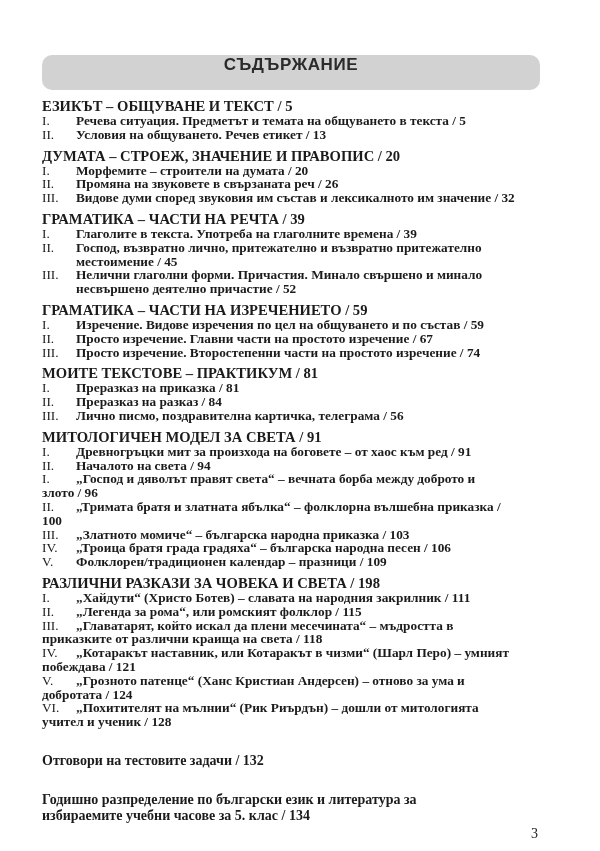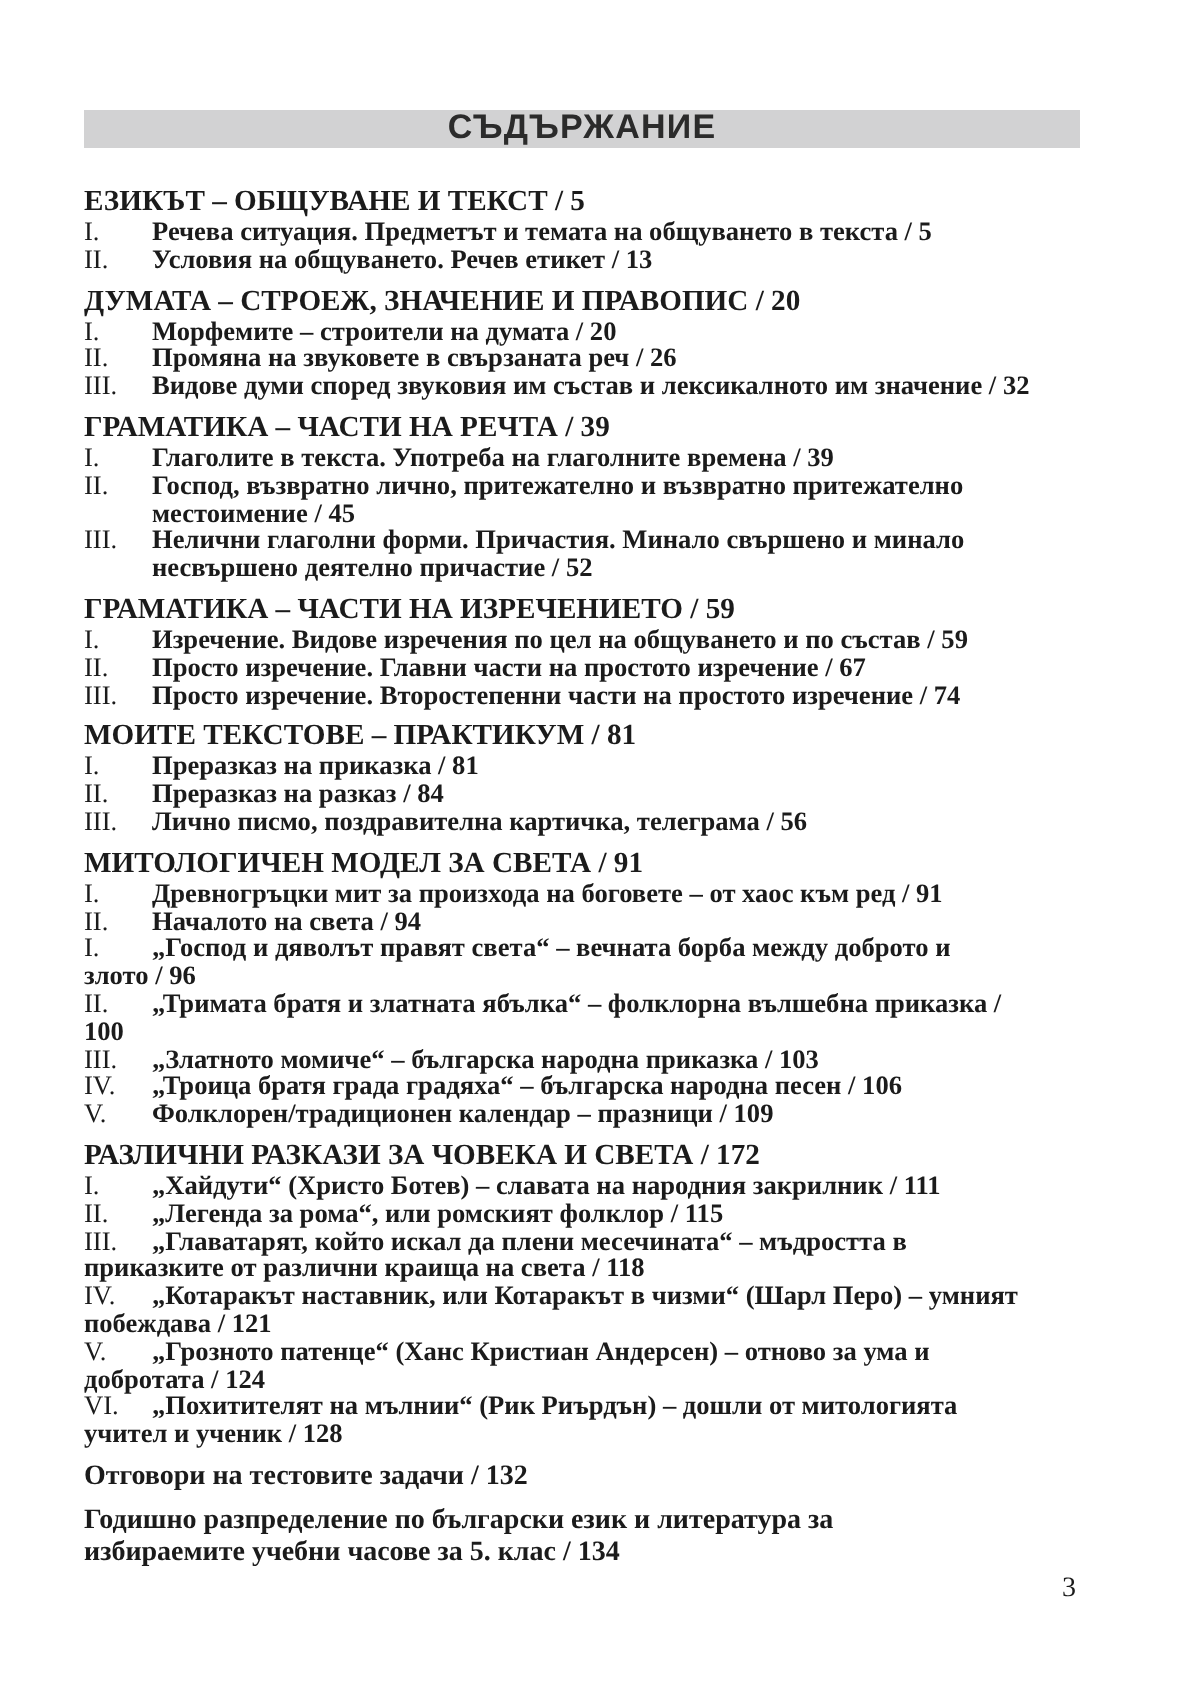--- a/index.html
+++ b/index.html
@@ -16,34 +16,35 @@
     font-family: "Liberation Serif", serif;
     color: #1b1b1b;
   }
   .content {
     position: absolute;
     left: 42px;
     top: 55px;
     width: 498px;
   }
   .banner {
-    height: 19px;
+    height: 35px;
     background: #d2d2d3;
     display: flex;
-    align-items: flex-end;
+    align-items: flex-start;
     justify-content: center;
+    border-radius: 10px;
   }
   .banner span {
     font-family: "Liberation Sans", sans-serif;
     font-size: 17px;
     font-weight: 600;
     letter-spacing: 0.6px;
     color: #2b2b2b;
   }
-  .toc { margin-top: 19px; }
+  .toc { margin-top: 8px; }
   .section { }
   .section-title {
     font-weight: bold;
     font-size: 14.6px;
     line-height: 16px;
     margin-top: 6px;
     white-space: nowrap;
   }
   .toc-item {
     position: relative;
@@ -56,21 +57,21 @@
     top: 0;
     text-indent: 0;
   }
   .toc-item.hang { padding-left: 34px; }
   .toc-item.flush { padding-left: 0; text-indent: 34px; }
   .toc-item .line { white-space: nowrap; font-weight: bold; }
   .footer-entry {
     font-weight: bold;
     font-size: 14px;
     line-height: 15.5px;
-    margin-top: 7px;
+    margin-top: 24px;
   }
   .footer-entry .line { white-space: nowrap; }
   .page-number {
     width: 498px;
     text-align: right;
     padding-right: 2px;
     box-sizing: border-box;
     font-size: 14px;
     margin-top: 3px;
   }
@@ -119,21 +120,21 @@
           <div class="toc-item hang"><span class="num">II.</span><span class="line">Началото на света / 94</span></div>
         </div>
         <div class="section">
           <div class="toc-item flush"><span class="num">I.</span><span class="line">„Господ и дяволът правят света“ – вечната борба между доброто и</span><br><span class="line">злото / 96</span></div>
           <div class="toc-item flush"><span class="num">II.</span><span class="line">„Тримата братя и златната ябълка“ – фолклорна вълшебна приказка /</span><br><span class="line">100</span></div>
           <div class="toc-item flush"><span class="num">III.</span><span class="line">„Златното момиче“ – българска народна приказка / 103</span></div>
           <div class="toc-item flush"><span class="num">IV.</span><span class="line">„Троица братя града градяха“ – българска народна песен / 106</span></div>
           <div class="toc-item flush"><span class="num">V.</span><span class="line">Фолклорен/традиционен календар – празници / 109</span></div>
         </div>
         <div class="section">
-          <div class="section-title">РАЗЛИЧНИ РАЗКАЗИ ЗА ЧОВЕКА И СВЕТА / 172</div>
+          <div class="section-title">РАЗЛИЧНИ РАЗКАЗИ ЗА ЧОВЕКА И СВЕТА / 198</div>
           <div class="toc-item flush"><span class="num">I.</span><span class="line">„Хайдути“ (Христо Ботев) – славата на народния закрилник / 111</span></div>
           <div class="toc-item flush"><span class="num">II.</span><span class="line">„Легенда за рома“, или ромският фолклор / 115</span></div>
           <div class="toc-item flush"><span class="num">III.</span><span class="line">„Главатарят, който искал да плени месечината“ – мъдростта в</span><br><span class="line">приказките от различни краища на света / 118</span></div>
           <div class="toc-item flush"><span class="num">IV.</span><span class="line">„Котаракът наставник, или Котаракът в чизми“ (Шарл Перо) – умният</span><br><span class="line">побеждава / 121</span></div>
           <div class="toc-item flush"><span class="num">V.</span><span class="line">„Грозното патенце“ (Ханс Кристиан Андерсен) – отново за ума и</span><br><span class="line">добротата / 124</span></div>
           <div class="toc-item flush"><span class="num">VI.</span><span class="line">„Похитителят на мълнии“ (Рик Риърдън) – дошли от митологията</span><br><span class="line">учител и ученик / 128</span></div>
         </div>
       </div>
     <div>
         <div class="footer-entry"><span class="line">Отговори на тестовите задачи / 132</span></div>

